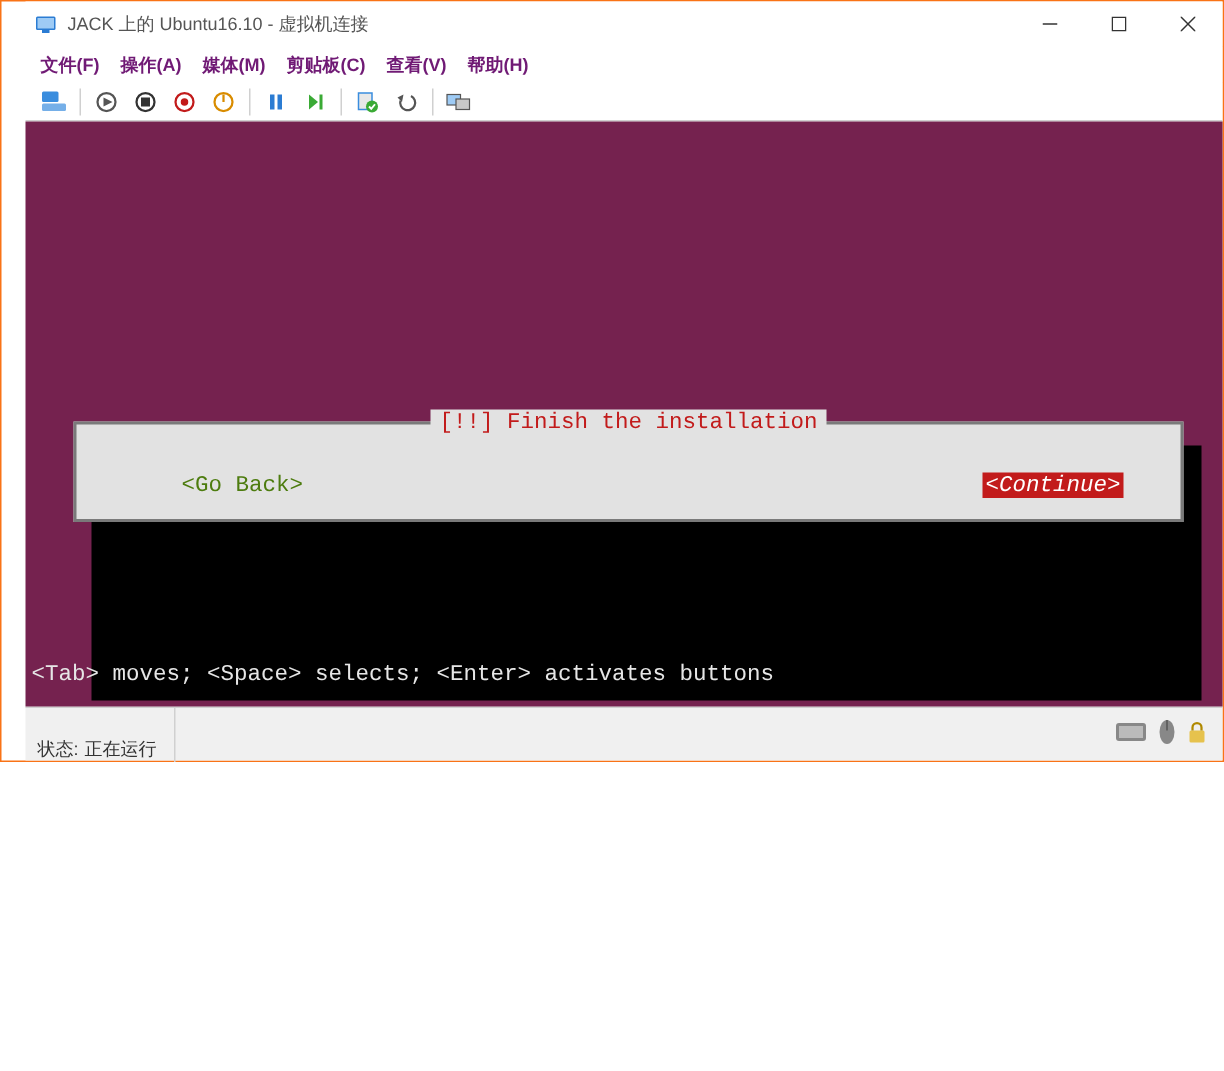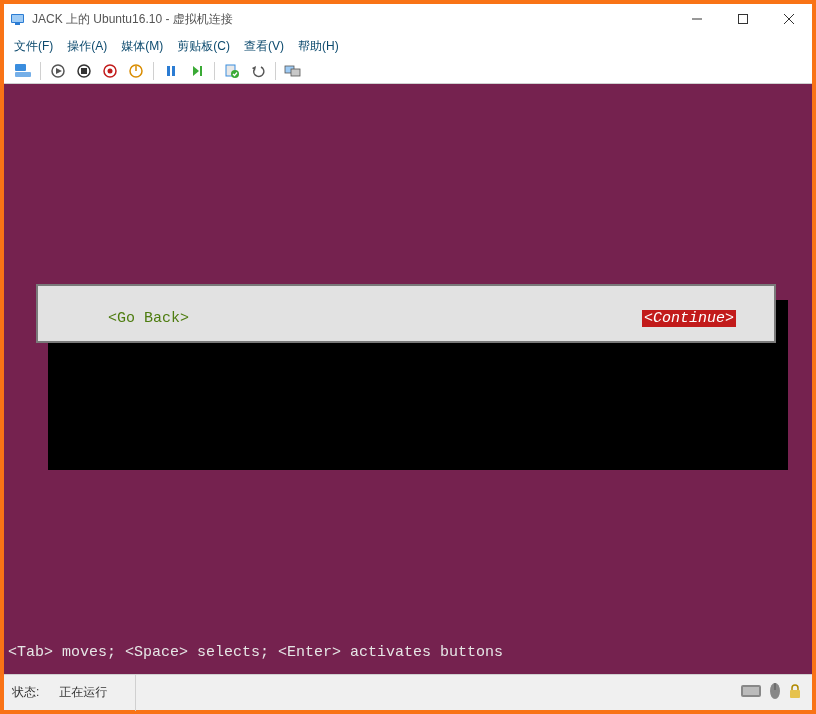--- a/index.html
+++ b/index.html
@@ -6,24 +6,25 @@
 body {
   font-family: "Microsoft YaHei", "Segoe UI", sans-serif;
   font-size: 12px;
   background: #ffffff;
   width: 816px;
   height: 714px;
   overflow: hidden;
 }
 .window {
   width: 816px;
-  height: 714px;
+  height: 508px;
   display: flex;
   flex-direction: column;
-  border: 4px solid #f97316;
+  border: 1px solid #f97316;
+  padding-left: 16px;
 }
 .titlebar {
   height: 30px;
   background: #ffffff;
   display: flex;
   align-items: center;
   padding-left: 6px;
 }
 .title-icon {
   width: 16px; height: 16px;
@@ -40,21 +41,22 @@
   color: #555; font-size: 14px;
 }
 .menubar {
   height: 24px;
   display: flex;
   align-items: center;
   padding-left: 10px;
   gap: 14px;
   background: #ffffff;
   font-size: 12px;
-  color: #0c4a6e;
+  color: #701a75;
+  font-weight: bold;
 }
 .menubar span { cursor: default; }
 .toolbar {
   height: 26px;
   display: flex;
   align-items: center;
   padding-left: 8px;
   gap: 4px;
   background: #ffffff;
   border-bottom: 1px solid #d0d0d0;
@@ -131,22 +133,22 @@
   border-top: 1px solid #d0d0d0;
   display: flex;
   align-items: center;
   font-size: 12px;
   color: #333;
 }
 .status-left {
   padding-left: 8px;
   flex: 1;
   display: flex;
-  align-items: center;
-  gap: 20px;
+  align-items: flex-end;
+  gap: 4px;
 }
 .status-sep {
   width: 1px; height: 36px; background: #d0d0d0; margin-left: 8px; margin-right: 260px;
 }
 .status-right {
   display: flex;
   gap: 6px;
   padding-right: 10px;
   align-items: center;
 }
@@ -258,20 +260,23 @@
       <svg width="18" height="14">
           <rect x="1" y="2" width="9" height="7" fill="#9ecbf5" stroke="#555" stroke-width="0.8"></rect>
           <rect x="7" y="5" width="9" height="7" fill="#c8c8c8" stroke="#555" stroke-width="0.8"></rect>
         </svg>
     </div>
   </div>
 
   <div class="vm-screen">
     <div class="dialog-shadow"></div>
     <div class="dialog">
+      <div class="dialog-title-row">
+        <span class="dialog-title">[!!] Finish the installation</span>
+      </div>
       <div class="dialog-body">
         <div class="btn-row">
           <span class="btn-back">&lt;Go Back&gt;</span>
           <span class="btn-continue">&lt;Continue&gt;</span>
         </div>
       </div>
     </div>
     <div class="hints">&lt;Tab&gt; moves; &lt;Space&gt; selects; &lt;Enter&gt; activates buttons</div>
   </div>
 

